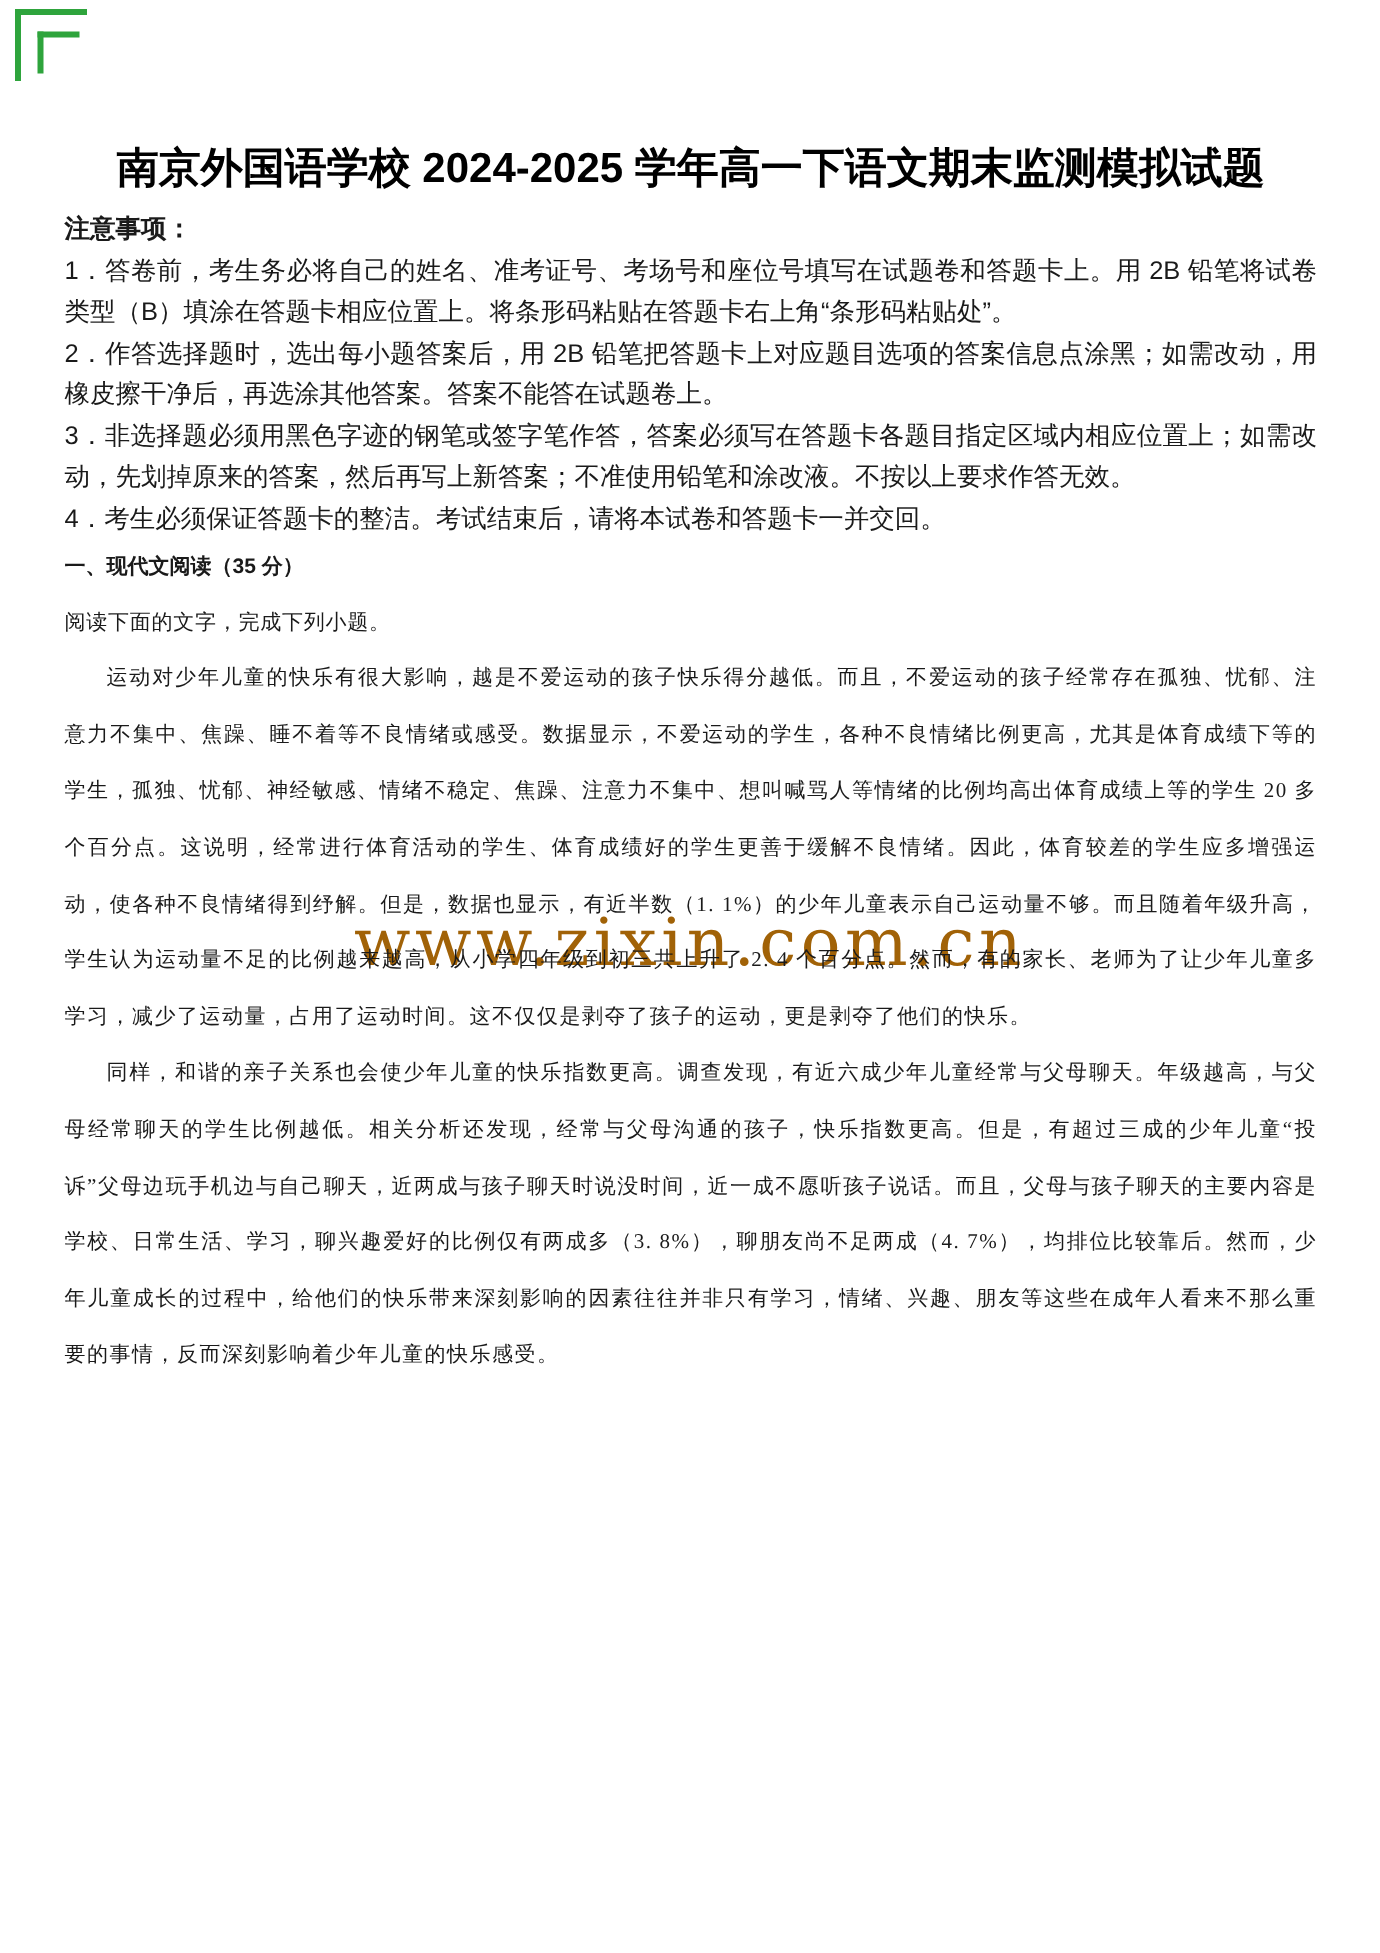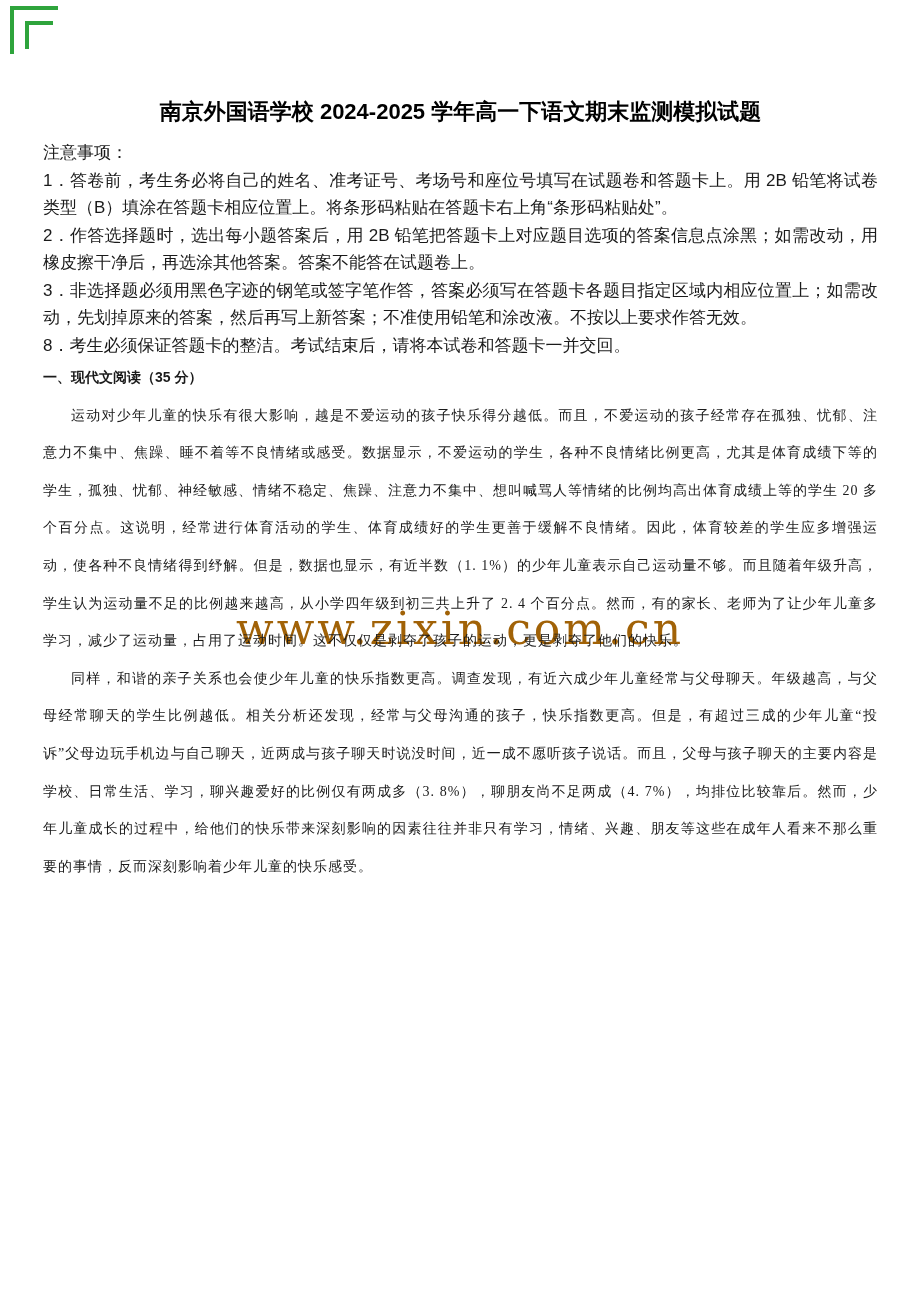--- a/index.html
+++ b/index.html
@@ -38,34 +38,34 @@
     user-select: none;
   }
   .content {
     position: relative;
     z-index: 1;
     padding: 97px 42px 0 43px;
   }
   .doc-title {
     font-family: "Liberation Sans", "DejaVu Sans", sans-serif;
     font-weight: bold;
-    font-size: 22px;
+    font-size: 28px;
     line-height: 30px;
     text-align: center;
     margin: 0 0 12px 0;
     color: #000000;
   }
   .notice {
     font-family: "Liberation Sans", "DejaVu Sans", sans-serif;
     font-size: 17px;
     line-height: 27.5px;
     text-align: justify;
   }
   .notice-heading {
-    font-weight: normal;
+    font-weight: bold;
     margin: 0;
   }
   .notice p { margin: 0; }
   .reading {
     line-height: 37.6px;
     font-size: 14px;
     letter-spacing: 1px;
     text-align: justify;
   }
   .section-heading {
@@ -91,22 +91,23 @@
 
 <div class="content">
 
   <h1 class="doc-title">南京外国语学校 2024-2025 学年高一下语文期末监测模拟试题</h1>
 
   <div class="notice">
     <p class="notice-heading">注意事项：</p>
     <p>1．答卷前，考生务必将自己的姓名、准考证号、考场号和座位号填写在试题卷和答题卡上。用 2B 铅笔将试卷类型（B）填涂在答题卡相应位置上。将条形码粘贴在答题卡右上角“条形码粘贴处”。</p>
     <p>2．作答选择题时，选出每小题答案后，用 2B 铅笔把答题卡上对应题目选项的答案信息点涂黑；如需改动，用橡皮擦干净后，再选涂其他答案。答案不能答在试题卷上。</p>
     <p>3．非选择题必须用黑色字迹的钢笔或签字笔作答，答案必须写在答题卡各题目指定区域内相应位置上；如需改动，先划掉原来的答案，然后再写上新答案；不准使用铅笔和涂改液。不按以上要求作答无效。</p>
-    <p>8．考生必须保证答题卡的整洁。考试结束后，请将本试卷和答题卡一并交回。</p>
+    <p>4．考生必须保证答题卡的整洁。考试结束后，请将本试卷和答题卡一并交回。</p>
   </div>
 
   <div class="reading">
     <p class="section-heading">一、现代文阅读（35 分）</p>
+    <p class="intro">阅读下面的文字，完成下列小题。</p>
     <p class="para">运动对少年儿童的快乐有很大影响，越是不爱运动的孩子快乐得分越低。而且，不爱运动的孩子经常存在孤独、忧郁、注意力不集中、焦躁、睡不着等不良情绪或感受。数据显示，不爱运动的学生，各种不良情绪比例更高，尤其是体育成绩下等的学生，孤独、忧郁、神经敏感、情绪不稳定、焦躁、注意力不集中、想叫喊骂人等情绪的比例均高出体育成绩上等的学生 20 多个百分点。这说明，经常进行体育活动的学生、体育成绩好的学生更善于缓解不良情绪。因此，体育较差的学生应多增强运动，使各种不良情绪得到纾解。但是，数据也显示，有近半数（1. 1%）的少年儿童表示自己运动量不够。而且随着年级升高，学生认为运动量不足的比例越来越高，从小学四年级到初三共上升了 2. 4 个百分点。然而，有的家长、老师为了让少年儿童多学习，减少了运动量，占用了运动时间。这不仅仅是剥夺了孩子的运动，更是剥夺了他们的快乐。</p>
     <p class="para">同样，和谐的亲子关系也会使少年儿童的快乐指数更高。调查发现，有近六成少年儿童经常与父母聊天。年级越高，与父母经常聊天的学生比例越低。相关分析还发现，经常与父母沟通的孩子，快乐指数更高。但是，有超过三成的少年儿童“投诉”父母边玩手机边与自己聊天，近两成与孩子聊天时说没时间，近一成不愿听孩子说话。而且，父母与孩子聊天的主要内容是学校、日常生活、学习，聊兴趣爱好的比例仅有两成多（3. 8%），聊朋友尚不足两成（4. 7%），均排位比较靠后。然而，少年儿童成长的过程中，给他们的快乐带来深刻影响的因素往往并非只有学习，情绪、兴趣、朋友等这些在成年人看来不那么重要的事情，反而深刻影响着少年儿童的快乐感受。</p>
   </div>
 
 </div>
 
 </body></html>

